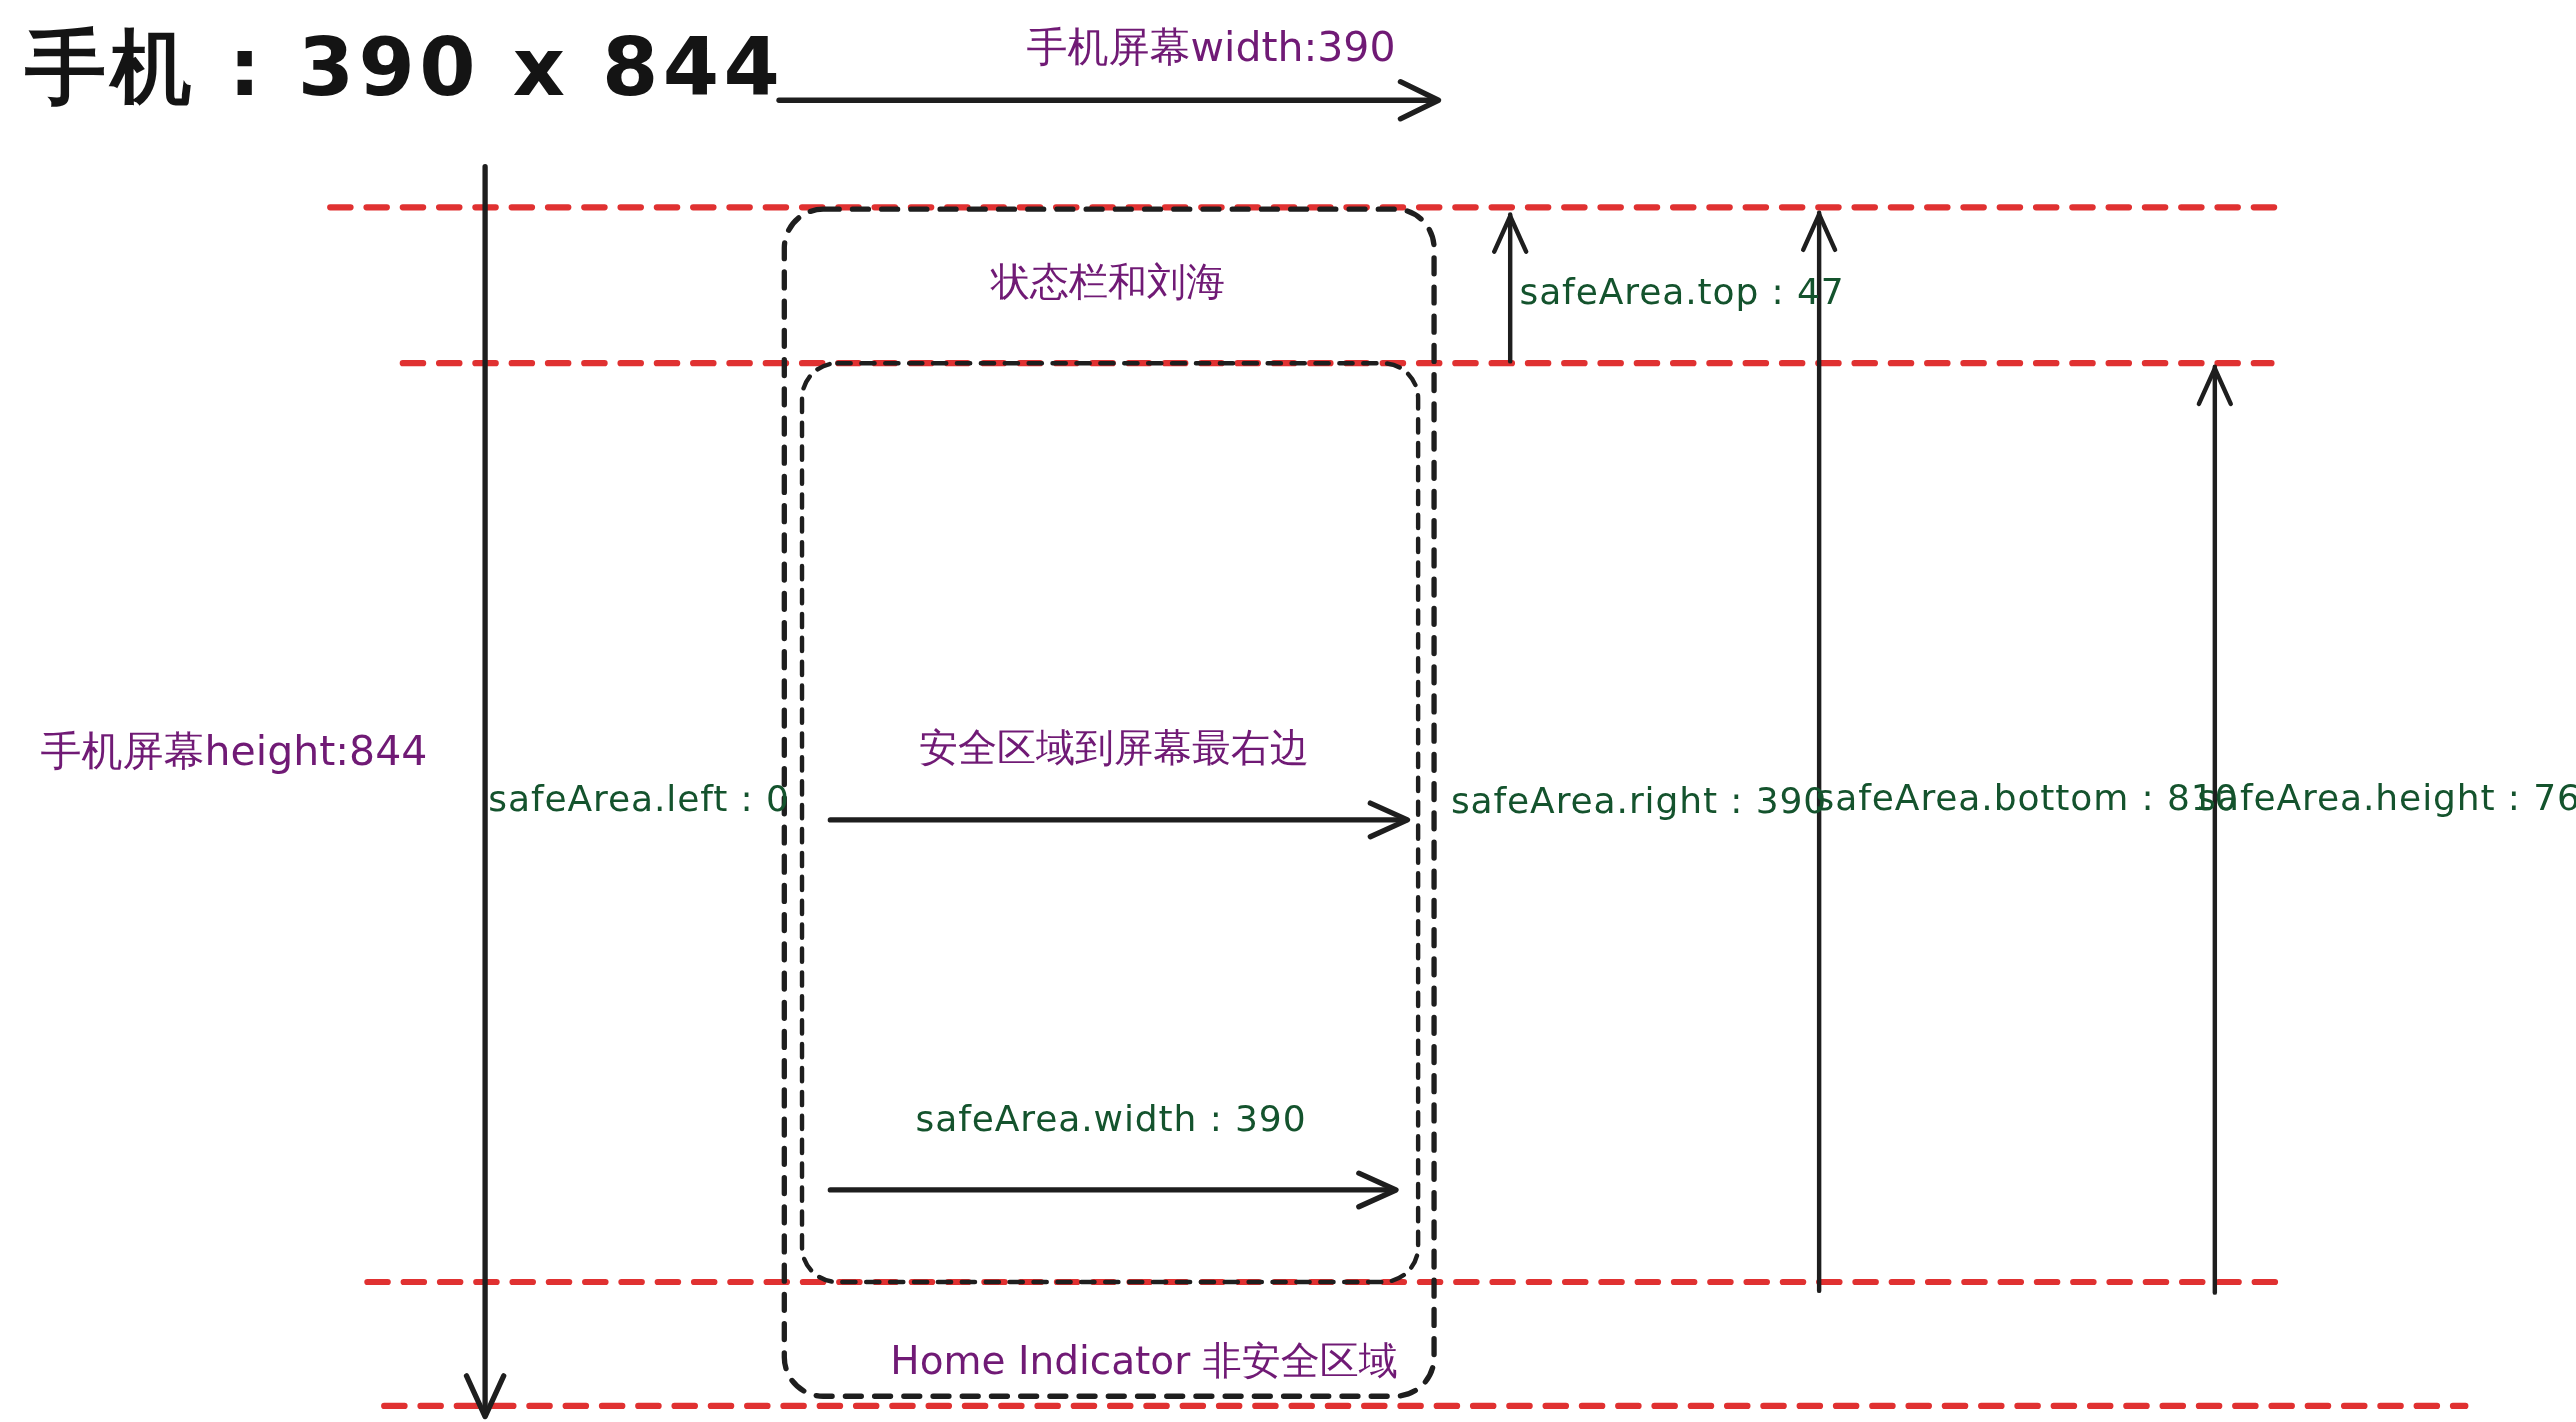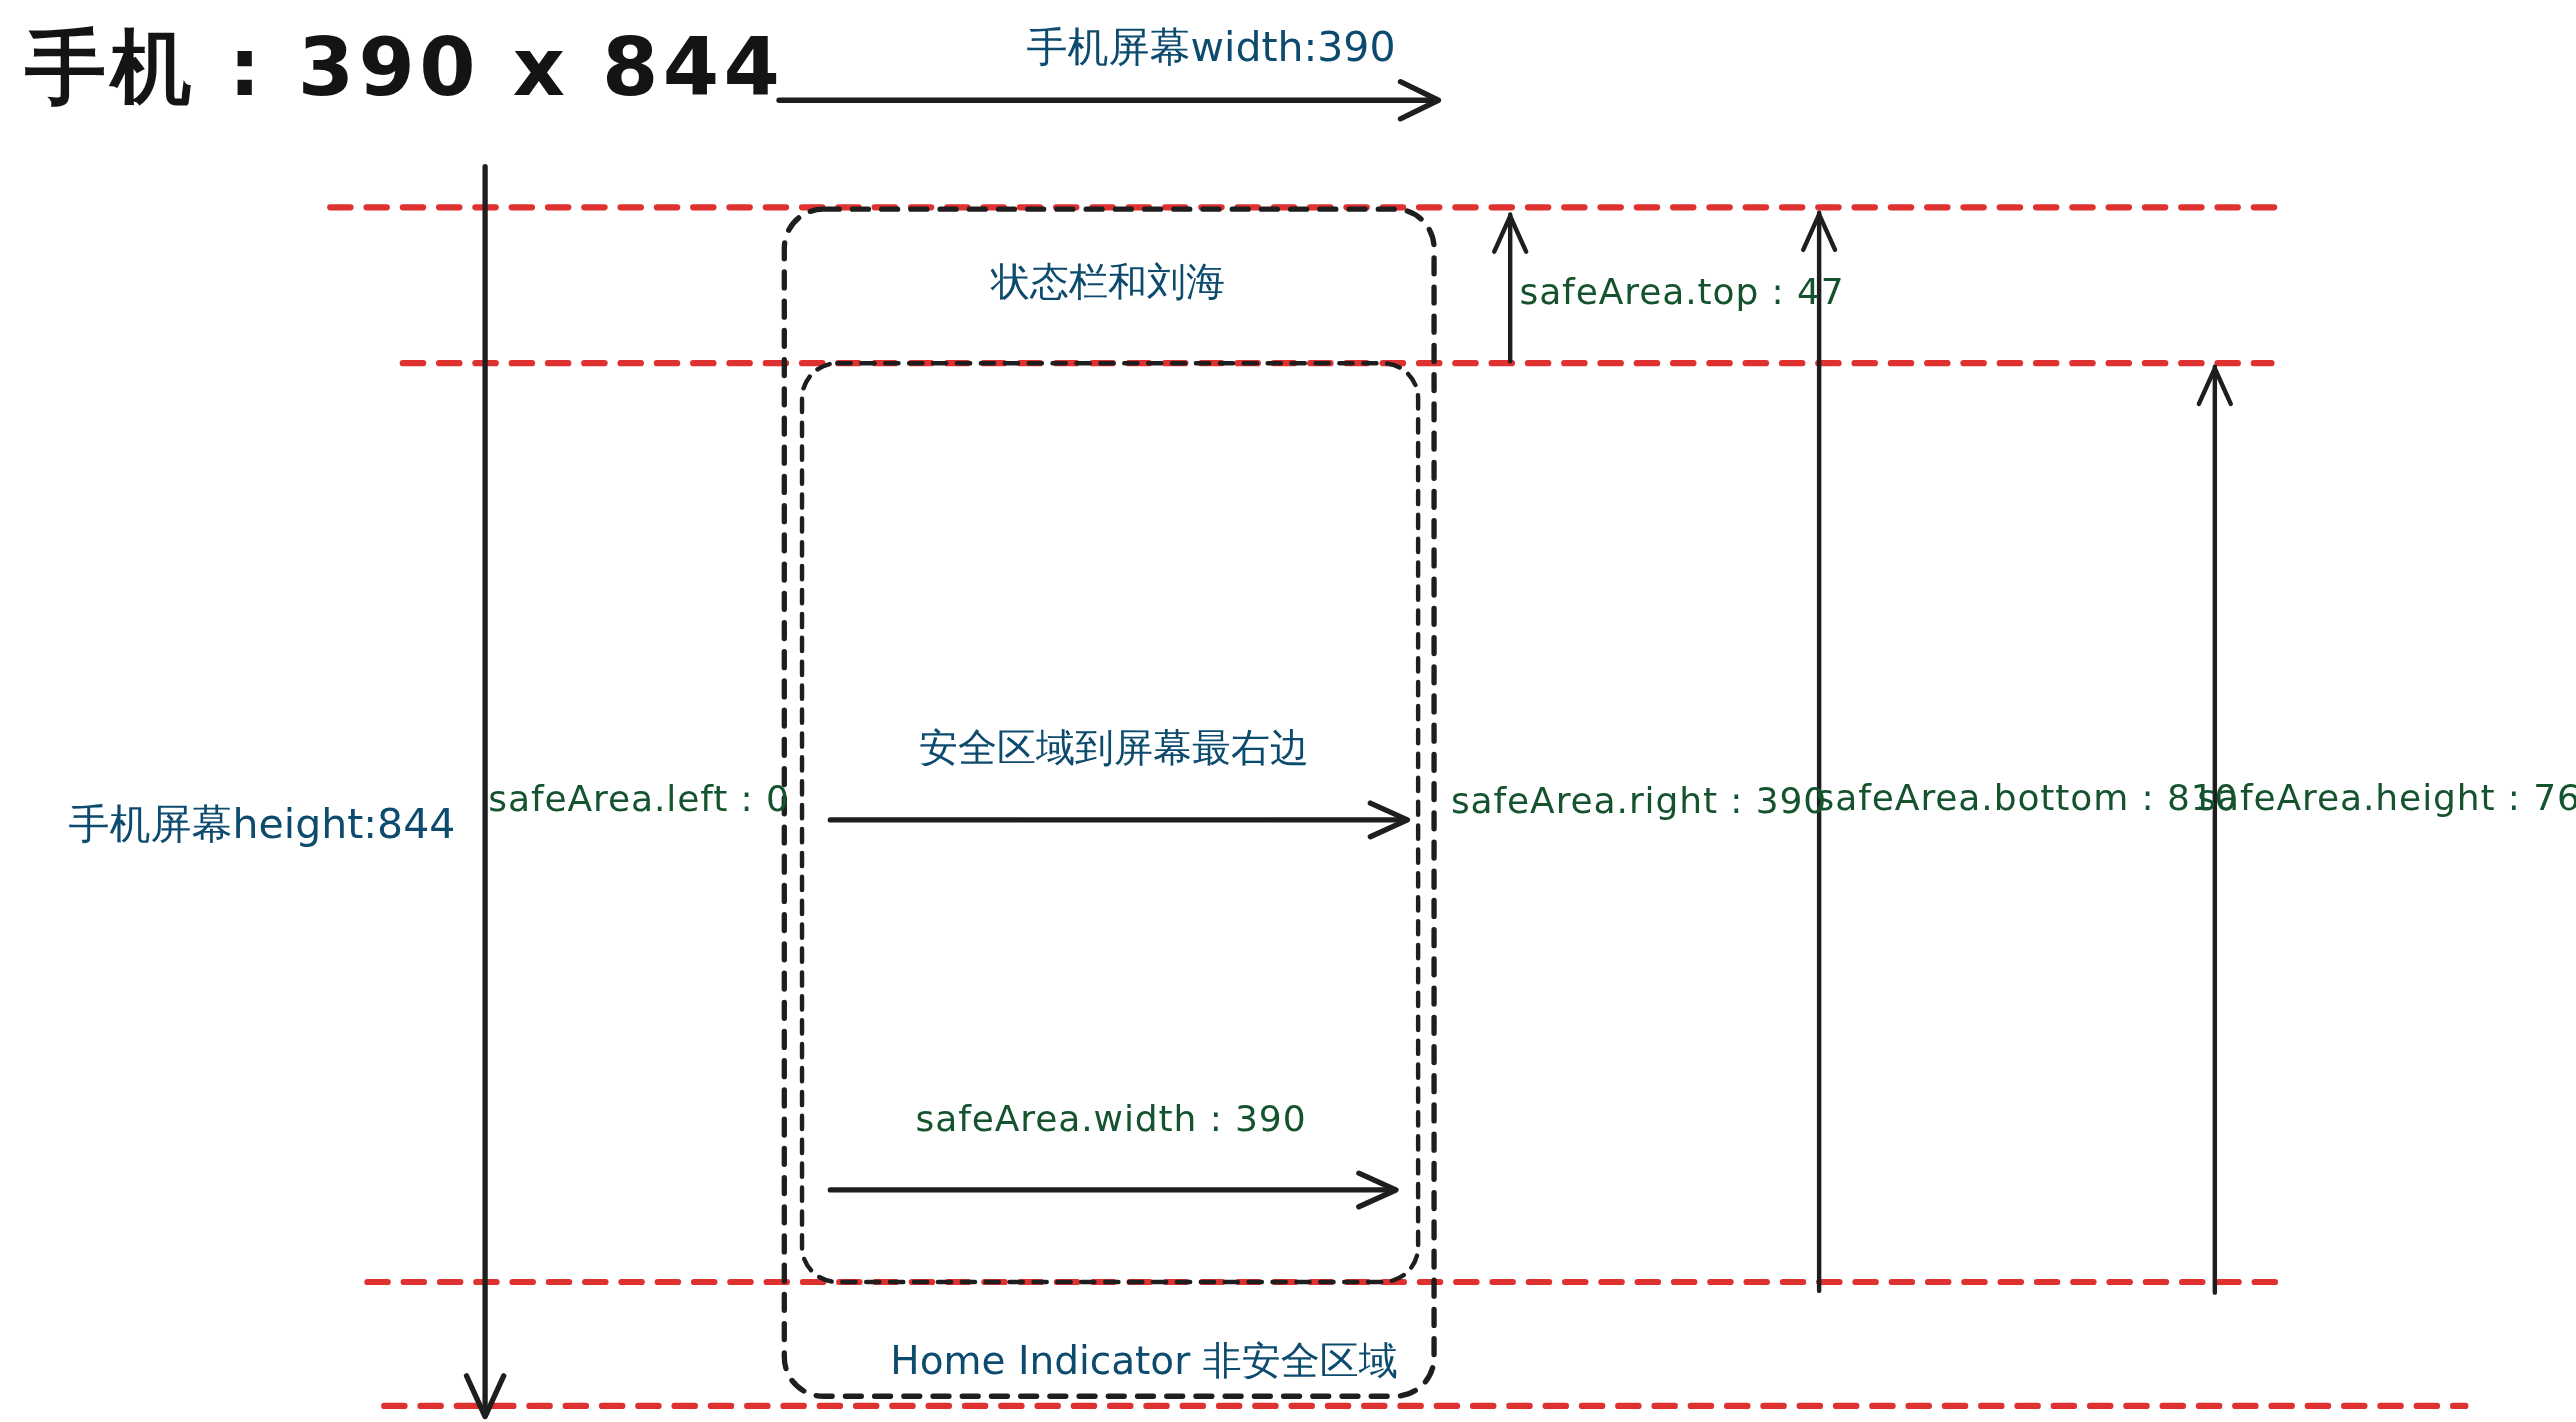--- a/index.html
+++ b/index.html
@@ -18,21 +18,21 @@
   #strokes {
     position: absolute;
     left: 0; top: 0;
     width: 2576px;
     height: 1423px;
   }
   .label {
     position: absolute;
     transform: translate(-50%, -50%);
     white-space: nowrap;
-    color: #0c4a6e;
+    color: #701a75;
     line-height: 1.15;
   }
   .title {
     position: absolute;
     left: 25px;
     top: 14px;
     font-size: 81px;
     font-weight: 700;
     letter-spacing: 4.4px;
     color: #141414;
@@ -96,21 +96,21 @@
     <g stroke="#1e1e1e" stroke-width="6">
       <line x1="938" y1="1344" x2="1575" y2="1344"></line>
       <polyline points="1535,1325 1577,1344 1535,1363"></polyline>
     </g>
   </svg>
 
   <div class="title">手机 : 390 x 844</div>
 
   <div class="label axis-note" style="left:1211px; top:48px;">手机屏幕width:390</div>
 
-  <div class="label axis-note" style="left:234px; top:825px;margin-left:28px;">手机屏幕height:844</div>
+  <div class="label axis-note" style="left:234px; top:752px;">手机屏幕height:844</div>
 
   <div class="label black-note" style="left:1108px; top:282px;">状态栏和刘海</div>
 
   <div class="label black-note" style="left:1144px; top:1361px;">Home Indicator 非安全区域</div>
 
   <div class="label black-note" style="left:1114px; top:748px;">安全区域到屏幕最右边</div>
 
   <div class="label blue-note" style="left:1682px; top:292px;">safeArea.top : 47</div>
 
   <div class="label blue-note" style="left:639px; top:799px;">safeArea.left : 0</div>

